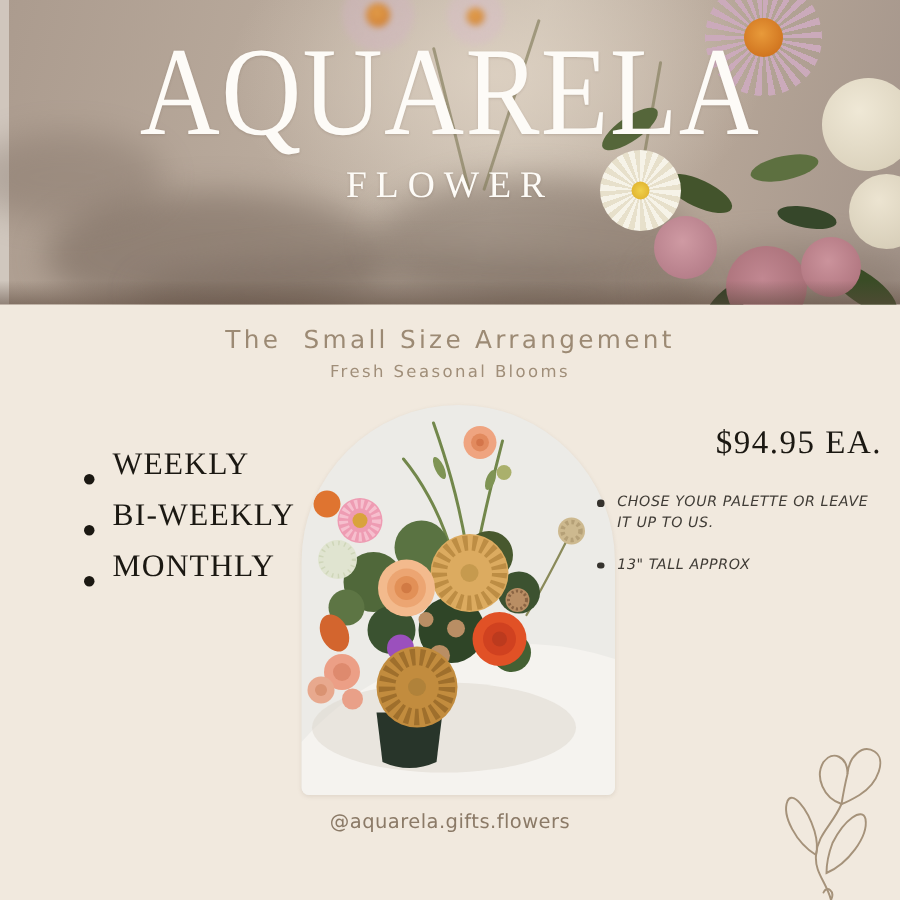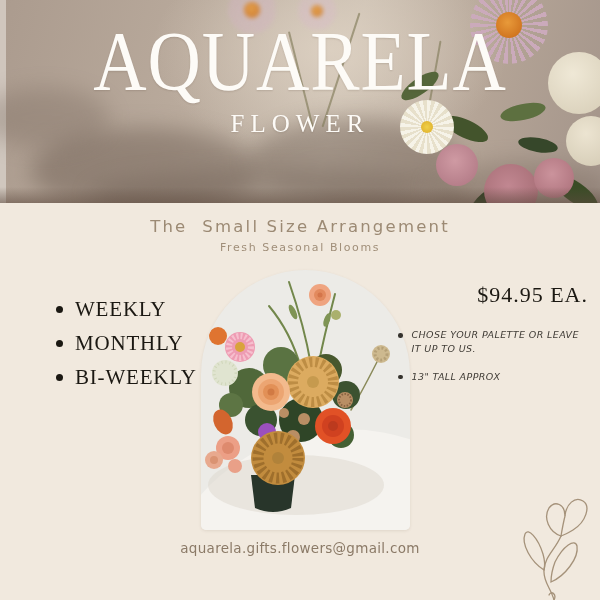--- a/index.html
+++ b/index.html
@@ -37,21 +37,21 @@
   .sub2 { top: 144px; font-size: 27px; letter-spacing: 3px; }
 
   
   .intro { position: absolute; left: 0; top: 217px; width: 600px; text-align: center;
            color: var(--heading-text,#9c8a74); }
   .intro-title { font-size: 16.5px; letter-spacing: 2.2px; white-space: pre-wrap; font-weight: 500; }
   .intro-sub { margin-top: 5px; font-size: 11px; letter-spacing: 1.6px; opacity: .95; }
 
   
   .freq { position: absolute; left: 56px; top: 296px; list-style: none; }
-  .freq li { display: flex; align-items: center; gap: 12px; margin-bottom: 7px;
+  .freq li { display: flex; align-items: flex-end; gap: 12px; margin-bottom: 7px;
            font-family: "Liberation Serif", serif; font-size: 21px; letter-spacing: .8px;
            color: var(--dark-text,#1b1812); line-height: 27px; }
   .dot { width: 7px; height: 7px; border-radius: 50%; background: var(--dark-text,#1b1812); flex: 0 0 auto; }
 
   
   .arch { position: absolute; left: 201px; top: 270px; width: 209px; height: 260px;
            border-radius: 105px 105px 5px 5px; overflow: hidden; background: #ecebe7;
            box-shadow: 0 1px 3px rgba(120,100,80,.15); }
   .arch svg { display: block; }
 
@@ -121,25 +121,25 @@
     <div class="intro-sub">Fresh Seasonal Blooms</div>
   </div>
 
   <ul class="freq">
     <li>
       <span class="dot"></span>
       <span>WEEKLY</span>
     </li>
     <li>
       <span class="dot"></span>
-      <span>MONTHLY</span>
+      <span>BI-WEEKLY</span>
     </li>
     <li>
       <span class="dot"></span>
-      <span>BI-WEEKLY</span>
+      <span>MONTHLY</span>
     </li>
   </ul>
 
   <div class="arch">
     <svg viewBox="0 0 209 260" width="209" height="260">
 
       <ellipse cx="140" cy="320" rx="180" ry="160" fill="#f5f3ef" transform="rotate(-10 140 320)"></ellipse>
       <ellipse cx="95" cy="215" rx="88" ry="30" fill="#ded9d0" opacity=".55"></ellipse>
 
       <path d="M50,205 L94,205 L90,238 Q72,246 54,238 Z" fill="#28352a"></path>
@@ -213,21 +213,21 @@
         <span class="ptext">CHOSE YOUR PALETTE OR LEAVE IT UP TO US.</span>
       </li>
       <li>
         <span class="pdot"></span>
         <span class="ptext">13" TALL APPROX</span>
       </li>
     </ul>
   </div>
 
   <div class="footer">
-    <div class="email">aquarela.gifts.flowers@gmail.com</div>
+    <div class="ig">@aquarela.gifts.flowers</div>
   </div>
 
   <svg class="lineart" viewBox="0 0 100 110">
     <path d="M57,110 C54,98 46,92 47,80 C48,66 58,60 64,46"></path>
     <path d="M57,110 C60,104 54,100 52,105"></path>
     <path d="M47,80 C34,72 24,54 28,44 C31,37 41,48 46,64 C48,71 48,76 47,80 Z"></path>
     <path d="M54,92 C68,86 82,68 80,56 C78,48 66,56 58,72 C55,80 54,86 54,92 Z"></path>
     <path d="M64,46 C52,42 46,28 52,18 C58,10 68,14 68,26 C69,14 78,6 86,11 C94,16 89,32 76,40 C71,43 67,45 64,46 Z"></path>
     <path d="M68,26 C66,34 65,40 64,46"></path>
   </svg>

